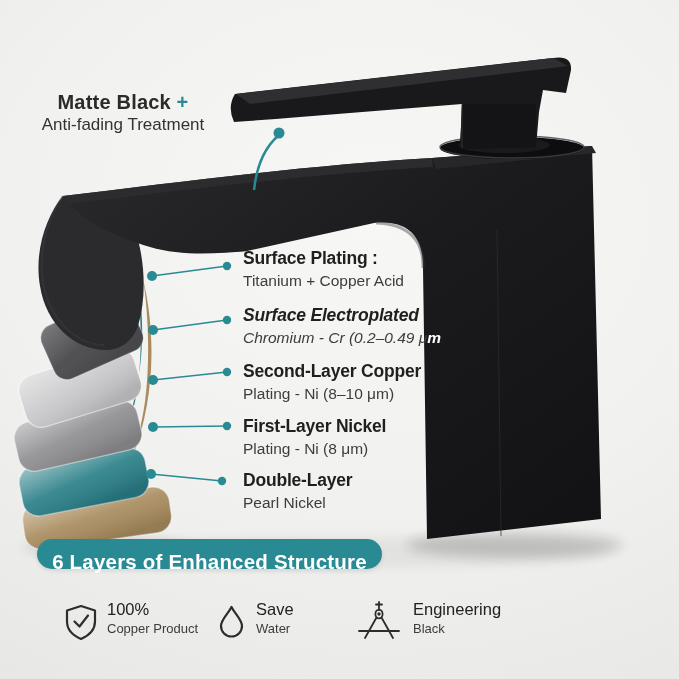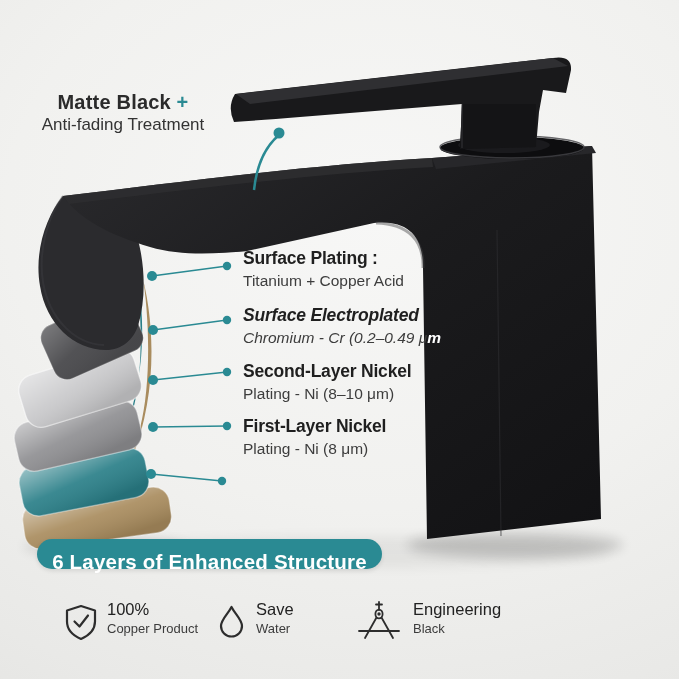--- a/index.html
+++ b/index.html
@@ -151,26 +151,30 @@
 
   <div class="abs callout" id="callout-1">
     <div class="ct">Surface Plating :</div>
     <div class="cd"><span>Titanium + Copper Acid</span><span class="overlap"></span></div>
   </div>
   <div class="abs callout" id="callout-2">
     <div class="ct">Surface Electroplated</div>
     <div class="cd"><span>Chromium - Cr (0.2–0.49 μ</span><span class="overlap">m</span></div>
   </div>
   <div class="abs callout" id="callout-3">
-    <div class="ct">Second-Layer Nickel</div>
+    <div class="ct">Second-Layer Copper</div>
     <div class="cd"><span>Plating - Ni (8–10 μm)</span><span class="overlap"></span></div>
   </div>
   <div class="abs callout" id="callout-4">
     <div class="ct">First-Layer Nickel</div>
     <div class="cd"><span>Plating - Ni (8  μm)</span><span class="overlap"></span></div>
+  </div>
+  <div class="abs callout" id="callout-5">
+    <div class="ct">Double-Layer</div>
+    <div class="cd"><span>Pearl Nickel</span><span class="overlap"></span></div>
   </div>
 
   <div class="abs banner">6 Layers of Enhanced Structure</div>
 
   <div class="abs ficon" id="feat-1-icon">
     <svg width="34" height="37" viewBox="0 0 34 37">
       <path d="M17 2 L31 6.5 V17.5 C31 26 25 31.5 17 35 C9 31.5 3 26 3 17.5 V6.5 Z" fill="none" stroke="#2d2d2d" stroke-width="2.2" stroke-linejoin="round"></path>
       <path d="M10.5 17.5 L15.5 22.5 L24 11.5" fill="none" stroke="#2d2d2d" stroke-width="2.2" stroke-linecap="round" stroke-linejoin="round"></path>
     </svg>
   </div>

